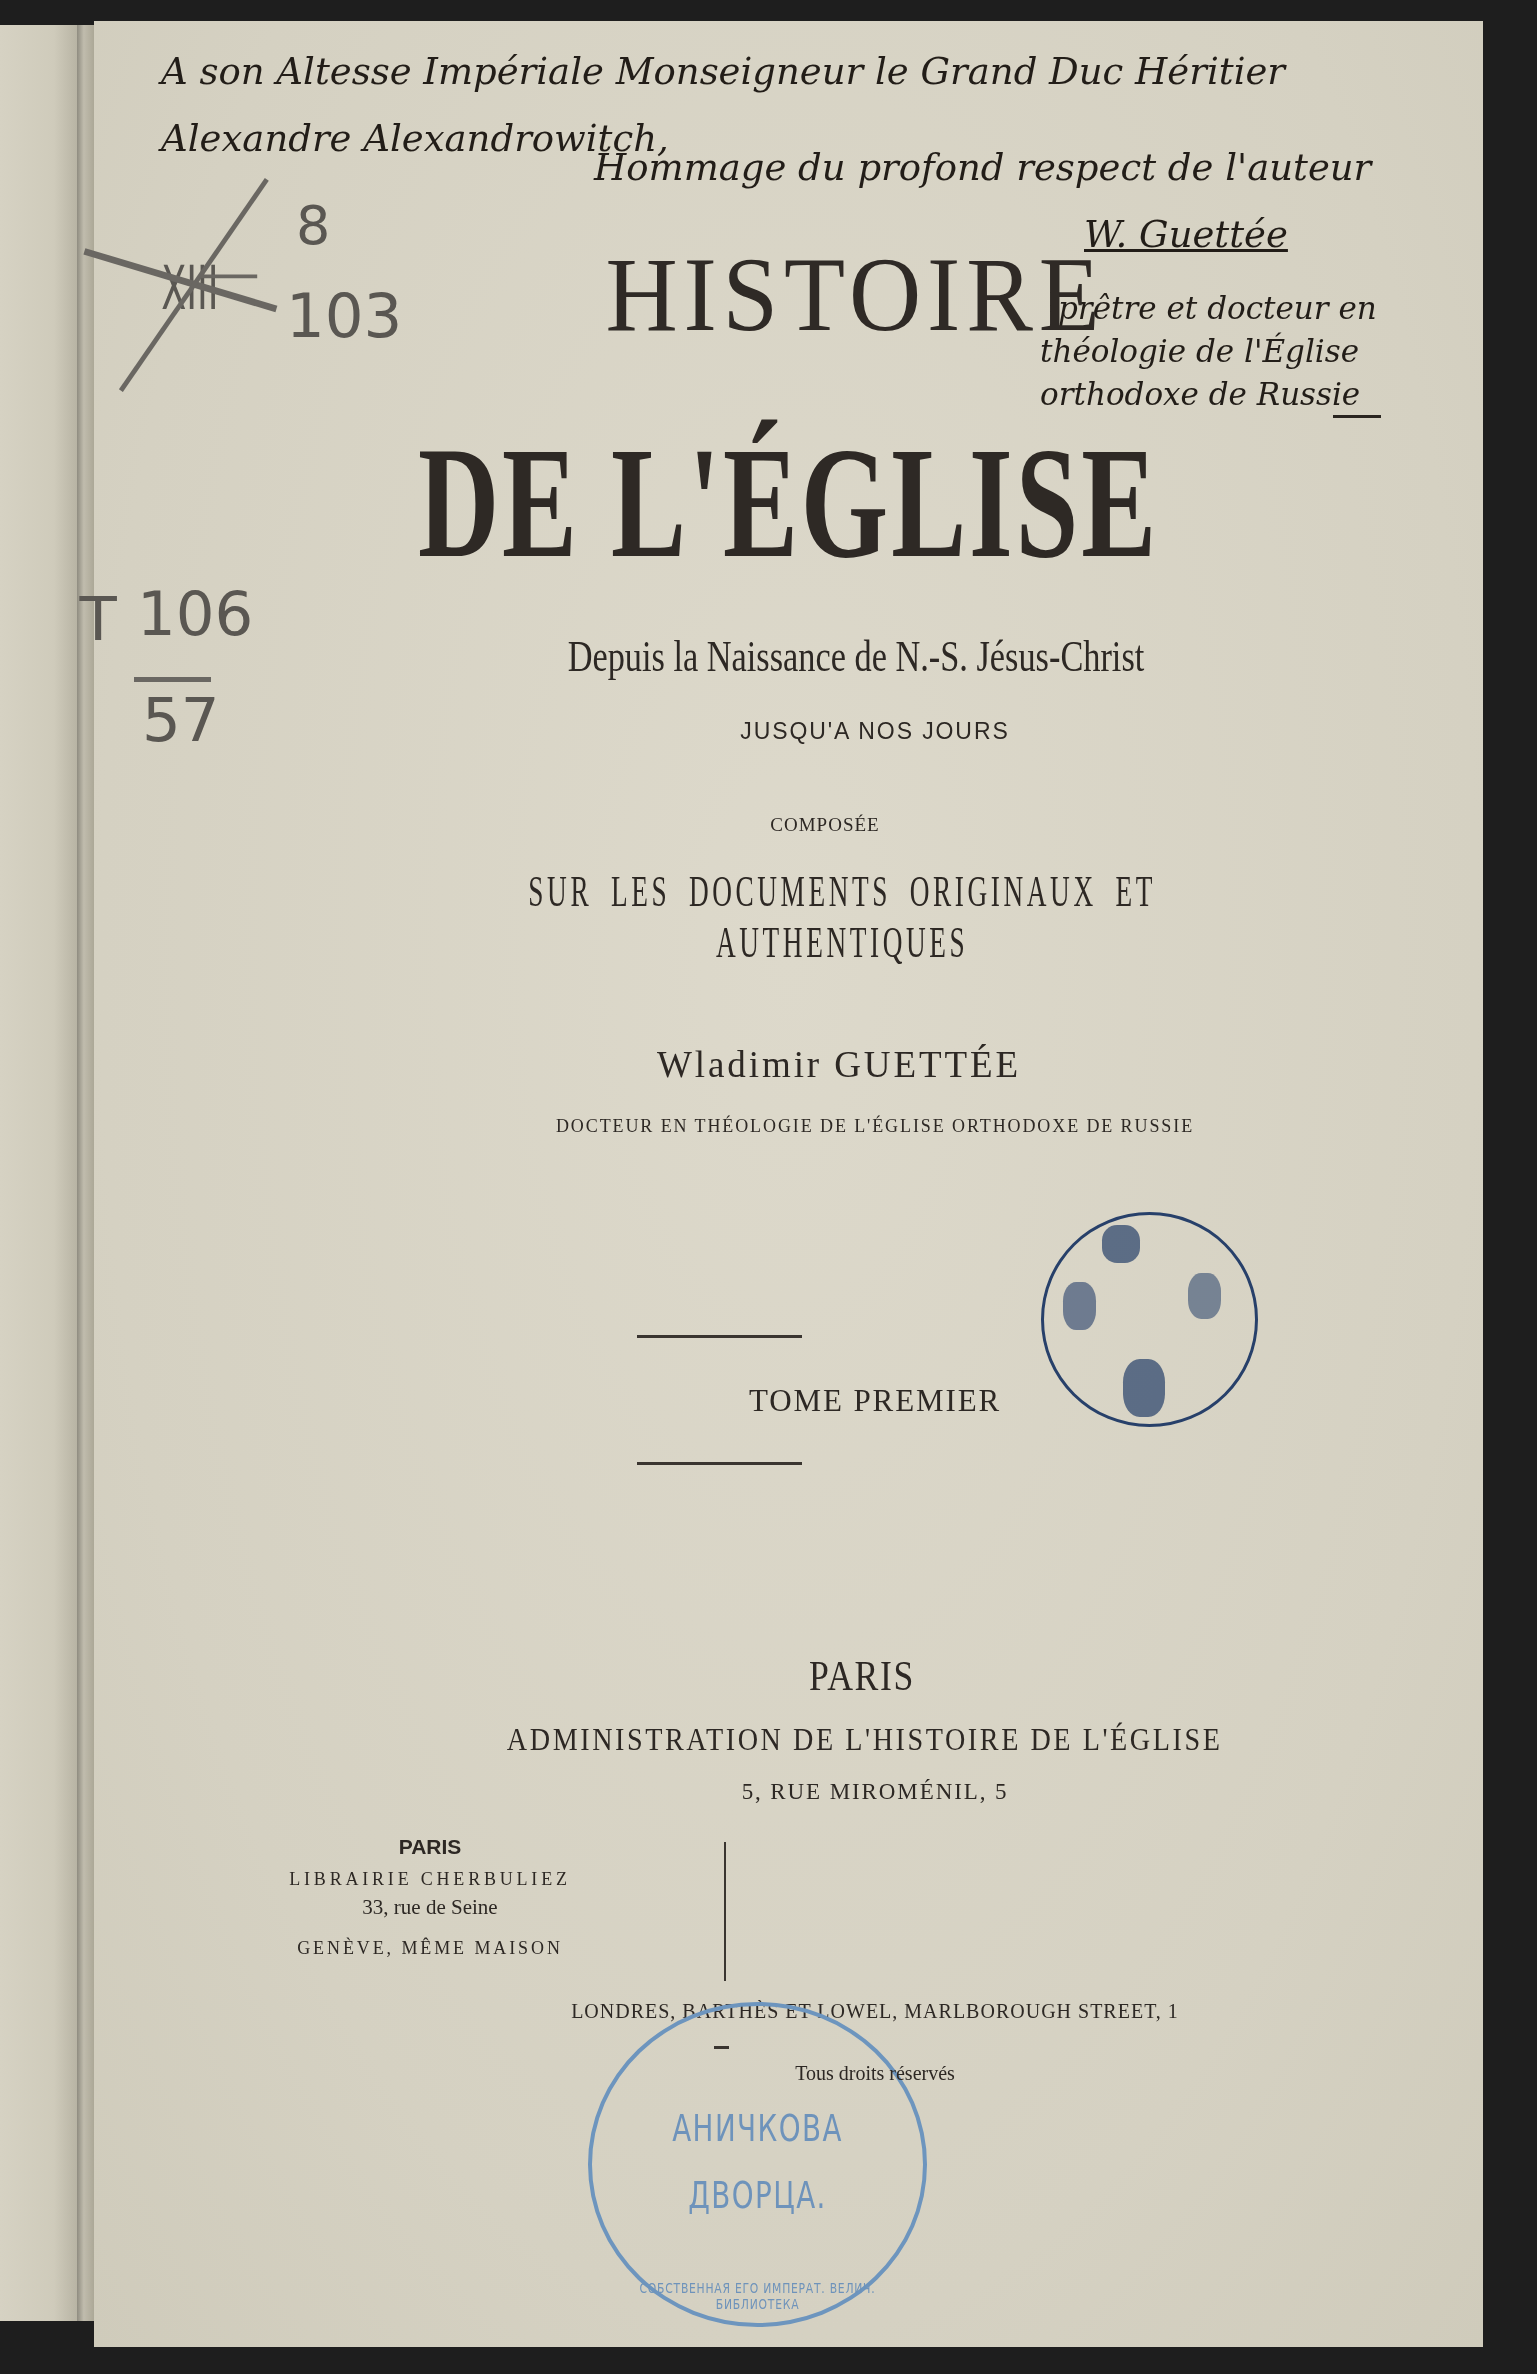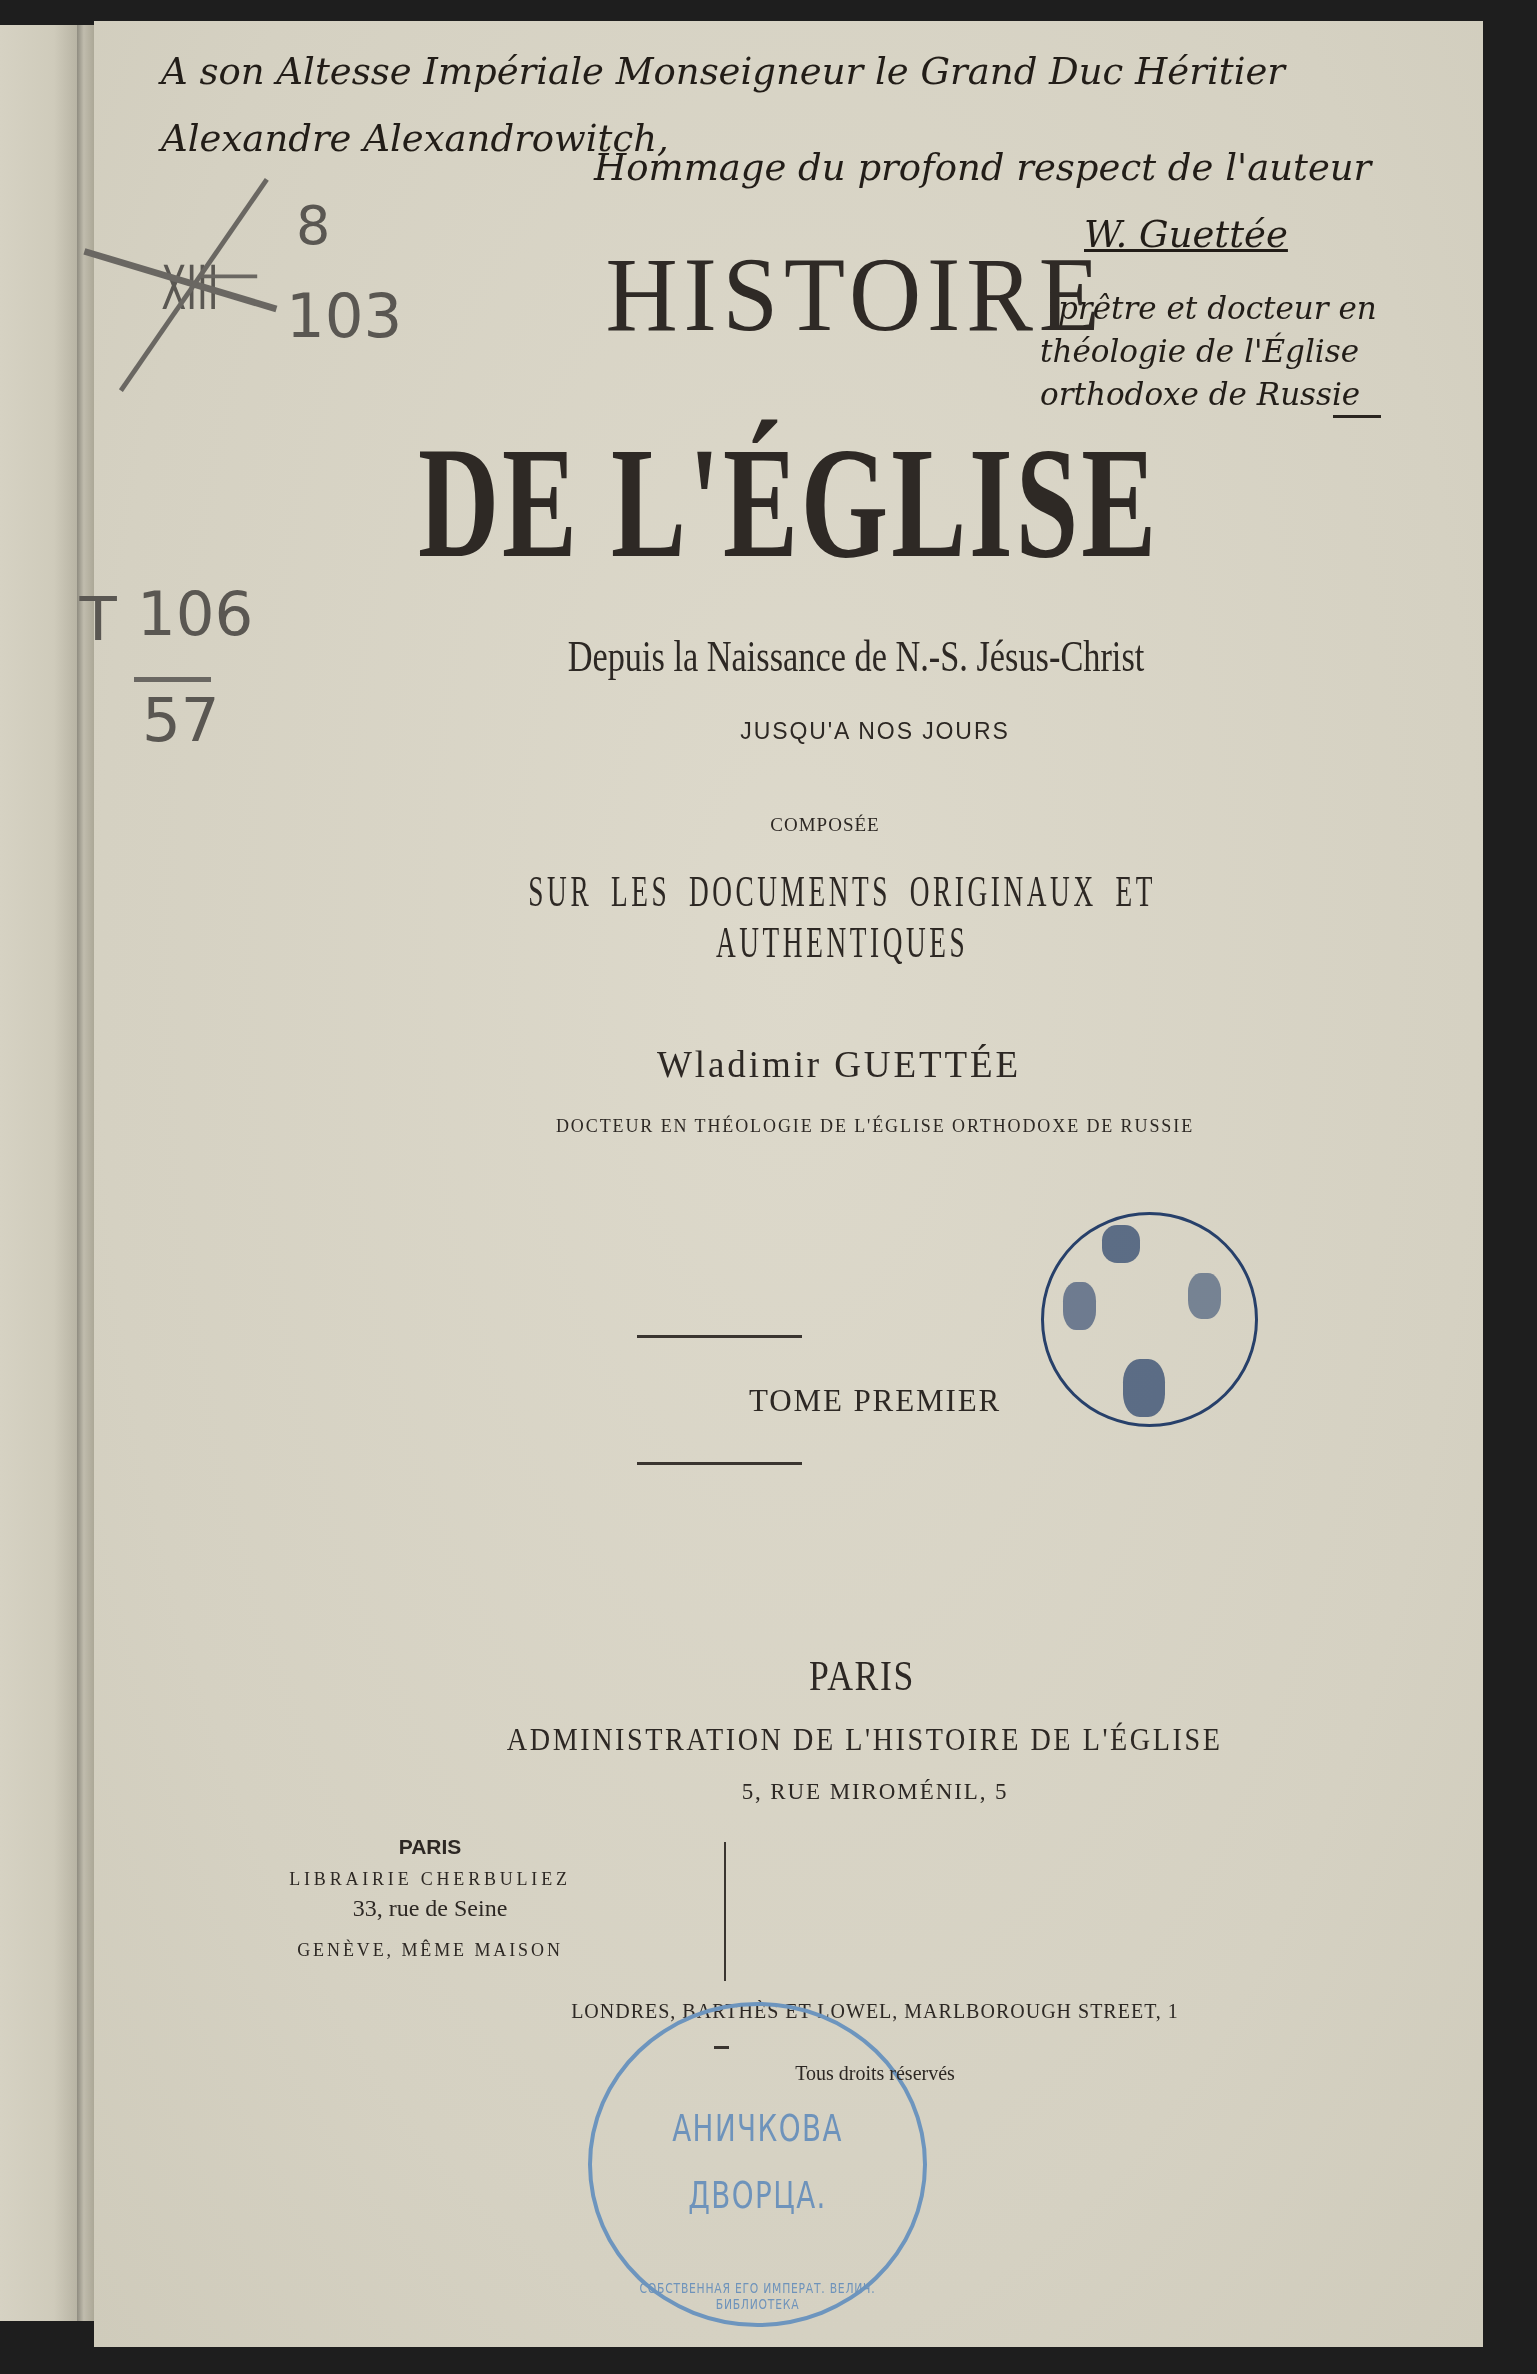--- a/index.html
+++ b/index.html
@@ -67,21 +67,21 @@
     transform: scaleX(0.85); letter-spacing: 1.9px;
   }
   .admin {
     font-family: "Liberation Serif", serif; font-size: 32px; letter-spacing: 2.9px; color: #2d2824;
     transform: scaleX(0.88);
   }
   .addr { font-family: "Liberation Serif", serif; font-size: 23px; letter-spacing: 1.9px; color: #2d2824; }
   .col { position: absolute; text-align: center; }
   .col .c-city { font-family: "Liberation Sans", sans-serif; font-weight: bold; font-size: 21px; color: #2d2824; }
   .col .c-lib { font-family: "Liberation Serif", serif; font-size: 18px; letter-spacing: 3.8px; color: #2d2824; margin-top: 9.6px; }
-  .col .c-street { font-family: "Liberation Serif", serif; font-size: 24px; color: #2d2824; margin-top: 5.8px; }
+  .col .c-street { font-family: "Liberation Serif", serif; font-size: 21px; color: #2d2824; margin-top: 5.8px; }
   .col .c-other { font-family: "Liberation Serif", serif; font-size: 18px; letter-spacing: 2.9px; color: #2d2824; margin-top: 17.3px; }
   .divider-v { position: absolute; width: 1.9px; background: #3a3530; }
   .london { font-family: "Liberation Serif", serif; font-size: 20px; letter-spacing: 1px; color: #2d2824; }
   .rights { font-family: "Liberation Serif", serif; font-size: 20px; color: #2d2824; }
 
   .stamp-round {
     position: absolute; border-radius: 50%;
   }
   .stamp-dark { border: 3.8px solid #27406a; }
   .stamp-blue { border: 4.8px solid #6d95be; }

